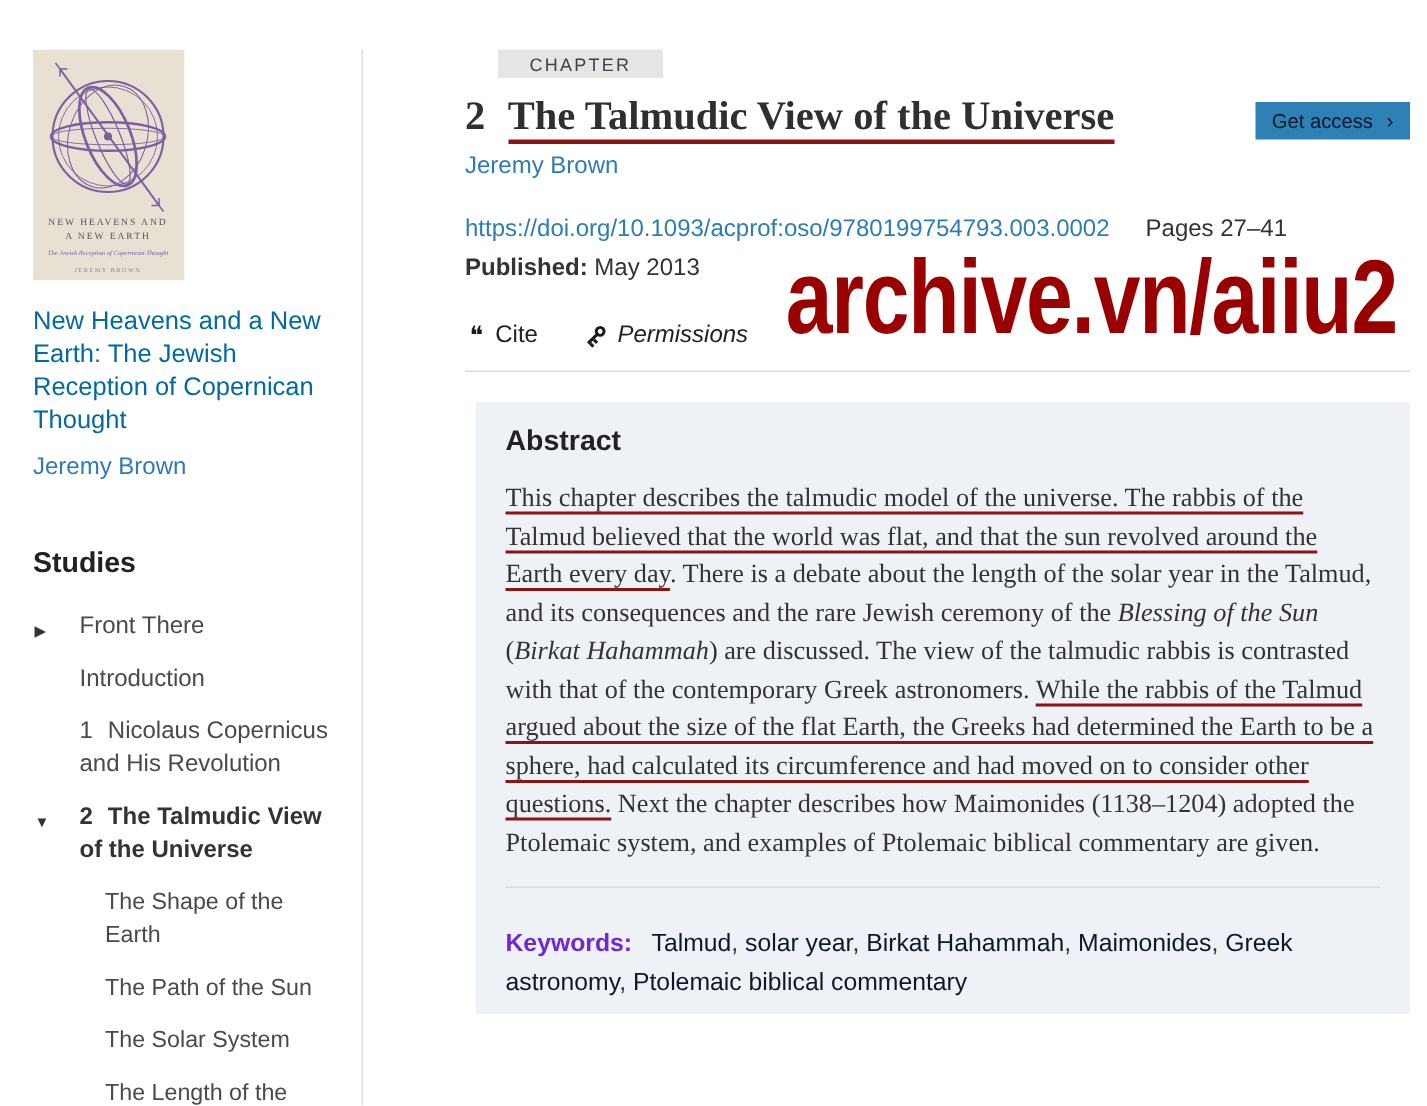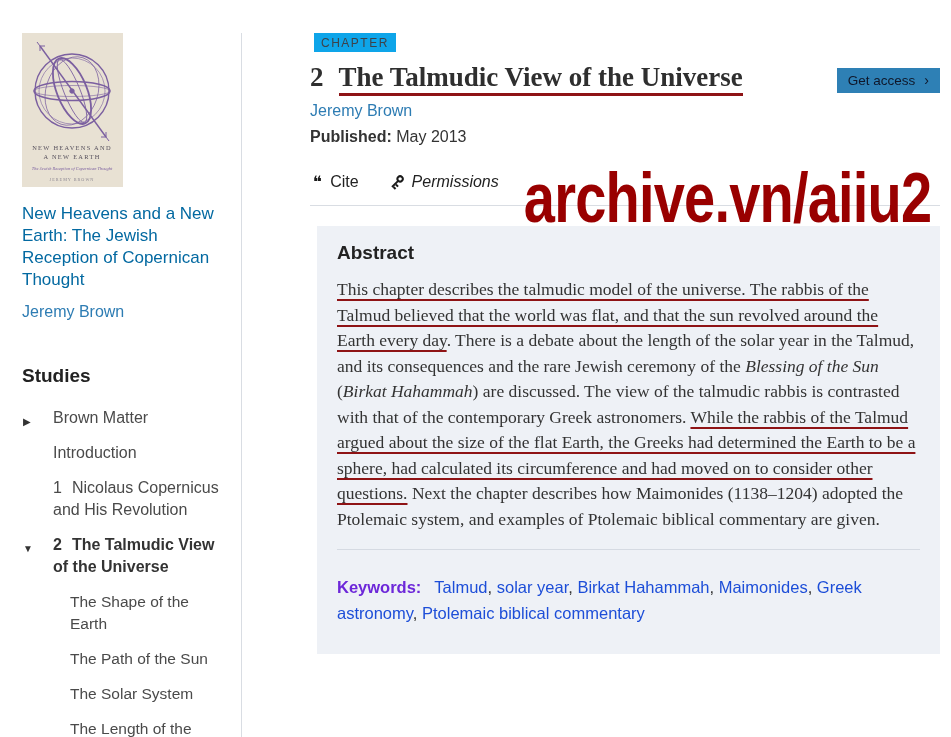--- a/index.html
+++ b/index.html
@@ -24,22 +24,22 @@
   .contents-heading { margin-top:44px; font-size:19px; font-weight:bold; color:#222; }
   .toc { margin-top:20px; }
   .toc-item { position:relative; padding-left:31px; margin-bottom:13px;
               font-size:16px; line-height:22px; color:#4a4a4a; cursor:pointer; }
   .toc-item .tri { position:absolute; left:1px; top:4px; font-size:10px; color:#333; }
   .toc-item.active { font-weight:bold; color:#333; }
   .toc-item.sub { padding-left:48px; font-size:15.5px; }
   .toc-num { margin-right:10px; }
 
   
-  .chapter-badge { display:inline-block; margin-left:4px; background:#0ea5e9; color:#3d424a;
-                   font-size:12px; letter-spacing:1.5px; padding:3px 7px 2px; }
+  .chapter-badge { display:inline-block; margin-left:22px; background:#e5e5e5; color:#3d424a;
+                   font-size:12px; letter-spacing:1.5px; padding:3px 21px 2px; }
   .title-row { display:flex; align-items:flex-start; justify-content:space-between; margin-top:10px; }
   .title-left { font-family:"Liberation Serif", serif; font-weight:bold; font-size:27px;
                 color:#2f2f2f; margin-left:3px; }
   .title-num { margin-right:15px; }
   .title-text { border-bottom:3px solid #8e1315; padding-bottom:1px; }
   .get-access { flex:0 0 auto; margin-top:6px; background:#2e80b5; color:#0f172a; border:none;
                 font-size:13.5px; padding:4px 11px 5px; cursor:pointer; font-family:"Liberation Sans",sans-serif; }
   .get-access .chev { margin-left:9px; font-size:14px; }
   .author-link { display:inline-block; margin-top:9px; font-size:16px; color:#2d7cb3; }
 
@@ -57,33 +57,33 @@
 
   .main-hr { border:none; border-top:1px solid #d9dde3; margin:14px 0 0 0; }
 
   
   .watermark { position:absolute; top:158px; right:20px; z-index:6;
                color:#990000; font-weight:bold; font-size:70px; letter-spacing:-1px;
                transform:scaleX(0.80); transform-origin:100% 50%; white-space:nowrap;
                font-family:"Liberation Sans", sans-serif; pointer-events:none; }
 
   
-  .abstract-box { margin:20px 0 0 7px; background:#eef1f6; padding:16px 20px 28px; }
+  .abstract-box { margin:20px 0 0 7px; background:#eef1f6; padding:16px 20px 8px; }
   .abstract-heading { font-size:19px; font-weight:bold; color:#222; }
   .abstract-para { margin-top:13px; max-width:580px; font-family:"Liberation Serif", serif;
                    font-size:17.5px; line-height:25.5px; color:#333; }
   .red-underline { text-decoration:underline; text-decoration-color:#8e1315;
                    text-decoration-thickness:2px; text-underline-offset:4px; cursor:pointer; }
   .italic { font-style:italic; }
 
   .box-hr { border:none; border-top:1px solid #d5dae2; margin:17px 0 0 0; }
   .kw-row { margin-top:24px; font-size:16.5px; line-height:26px; }
   .kw-row + .kw-row { margin-top:9px; }
   .kw-label { font-weight:bold; color:#6d28d9; margin-right:13px; }
-  .kw-link { color:#1d4ed8; }
+  .kw-link { color:#0f172a; }
   .sep { color:#333; }
 </style>
 </head>
 <body>
 
 <div class="v-divider"></div>
 
 <div class="watermark">archive.vn/aiiu2</div>
 
 <div class="layout">
@@ -109,21 +109,21 @@
       <text x="50" y="126" text-anchor="middle" font-size="6.4" letter-spacing="1.3" fill="#56505c" font-family="Liberation Serif, serif">A NEW EARTH</text>
       <text x="50" y="137" text-anchor="middle" font-size="4.4" font-style="italic" fill="#7b5fa0" font-family="Liberation Serif, serif">The Jewish Reception of Copernican Thought</text>
       <text x="50" y="148" text-anchor="middle" font-size="4.2" letter-spacing="1" fill="#8a8590" font-family="Liberation Serif, serif">JEREMY BROWN</text>
     </svg>
 
     <a class="book-title">New Heavens and a New Earth: The Jewish Reception of Copernican Thought</a>
     <a class="book-author">Jeremy Brown</a>
 
     <div class="contents-heading">Studies</div>
     <div class="toc">
-        <div class="toc-item"><span class="tri">▶</span><span>Brown Matter</span></div>
+        <div class="toc-item"><span class="tri">▶</span><span>Front There</span></div>
         <div class="toc-item"><span>Introduction</span></div>
         <div class="toc-item"><span class="toc-num">1</span><span>Nicolaus Copernicus and His Revolution</span></div>
         <div class="toc-item active"><span class="tri">▼</span><span class="toc-num">2</span><span>The Talmudic View of the Universe</span></div>
         <div class="toc-item sub"><span>The Shape of the Earth</span></div>
         <div class="toc-item sub"><span>The Path of the Sun</span></div>
         <div class="toc-item sub"><span>The Solar System</span></div>
         <div class="toc-item sub"><span>The Length of the Solar Year and Its Religious Consequences</span></div>
       </div>
   </div>
 
@@ -131,20 +131,23 @@
 
     <span class="chapter-badge">CHAPTER</span>
 
     <div class="title-row">
       <h1 class="title-left" style="margin:0;"><span class="title-num">2</span><span class="title-text">The Talmudic View of the Universe</span></h1>
       <button class="get-access"><span>Get access</span><span class="chev">›</span></button>
     </div>
 
     <a class="author-link">Jeremy Brown</a>
 
+    <div class="meta-row">
+      <a class="doi-link">https://doi.org/10.1093/acprof:oso/9780199754793.003.0002</a><span class="pages">Pages 27–41</span>
+    </div>
 
     <div class="published-row">
       <span class="published-label">Published:</span>
       <span>May 2013</span>
     </div>
 
     <div class="actions-row">
       <span class="action">
         <span class="cite-icon">❝</span>
         <span>Cite</span>

